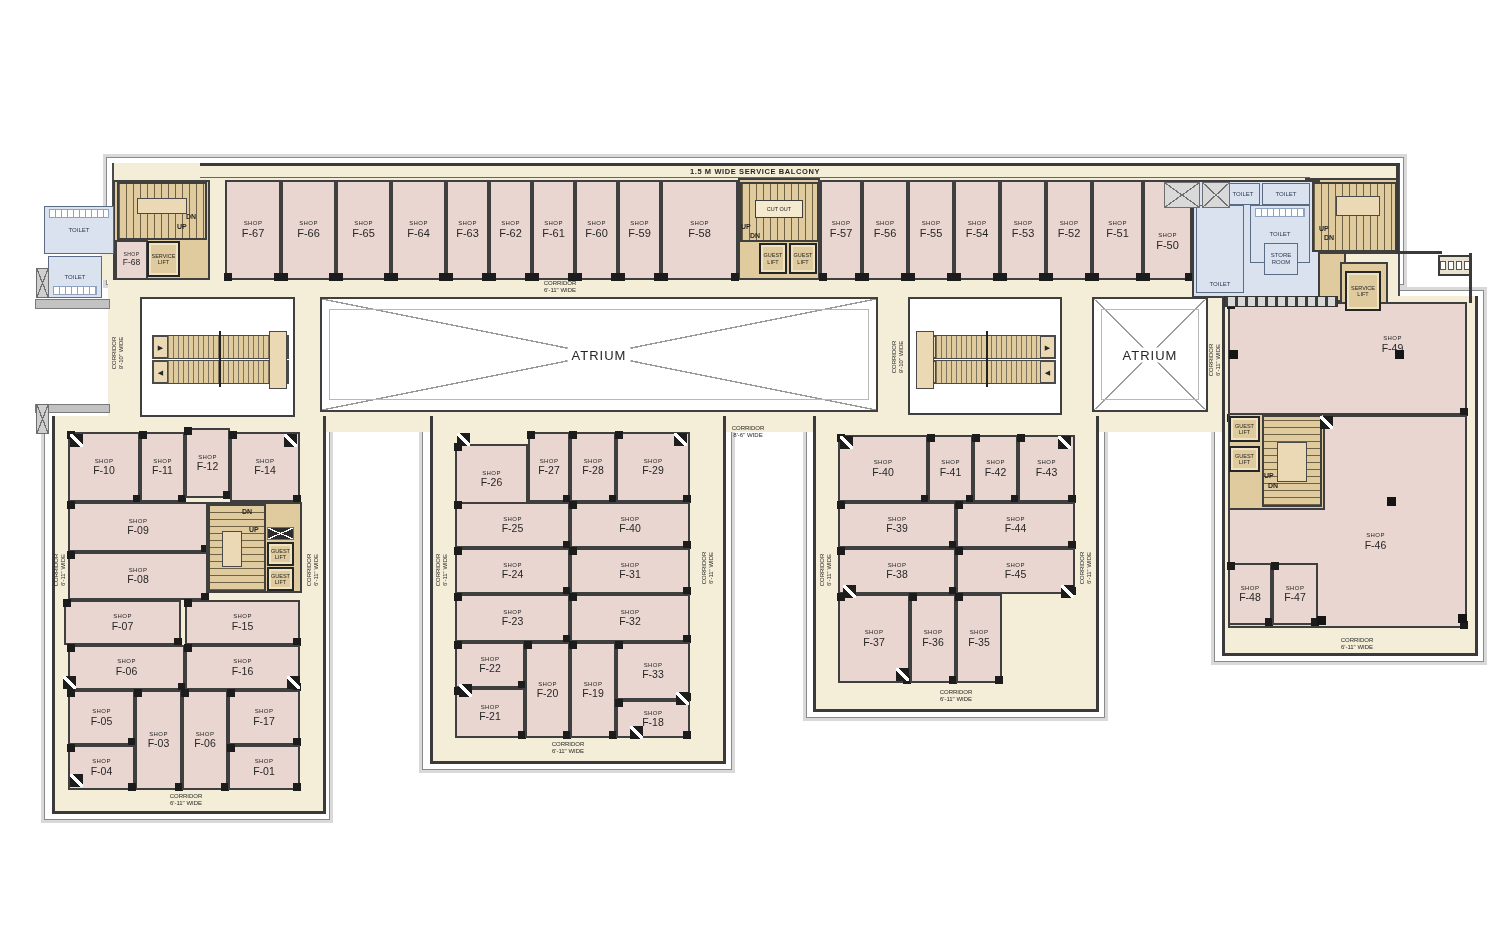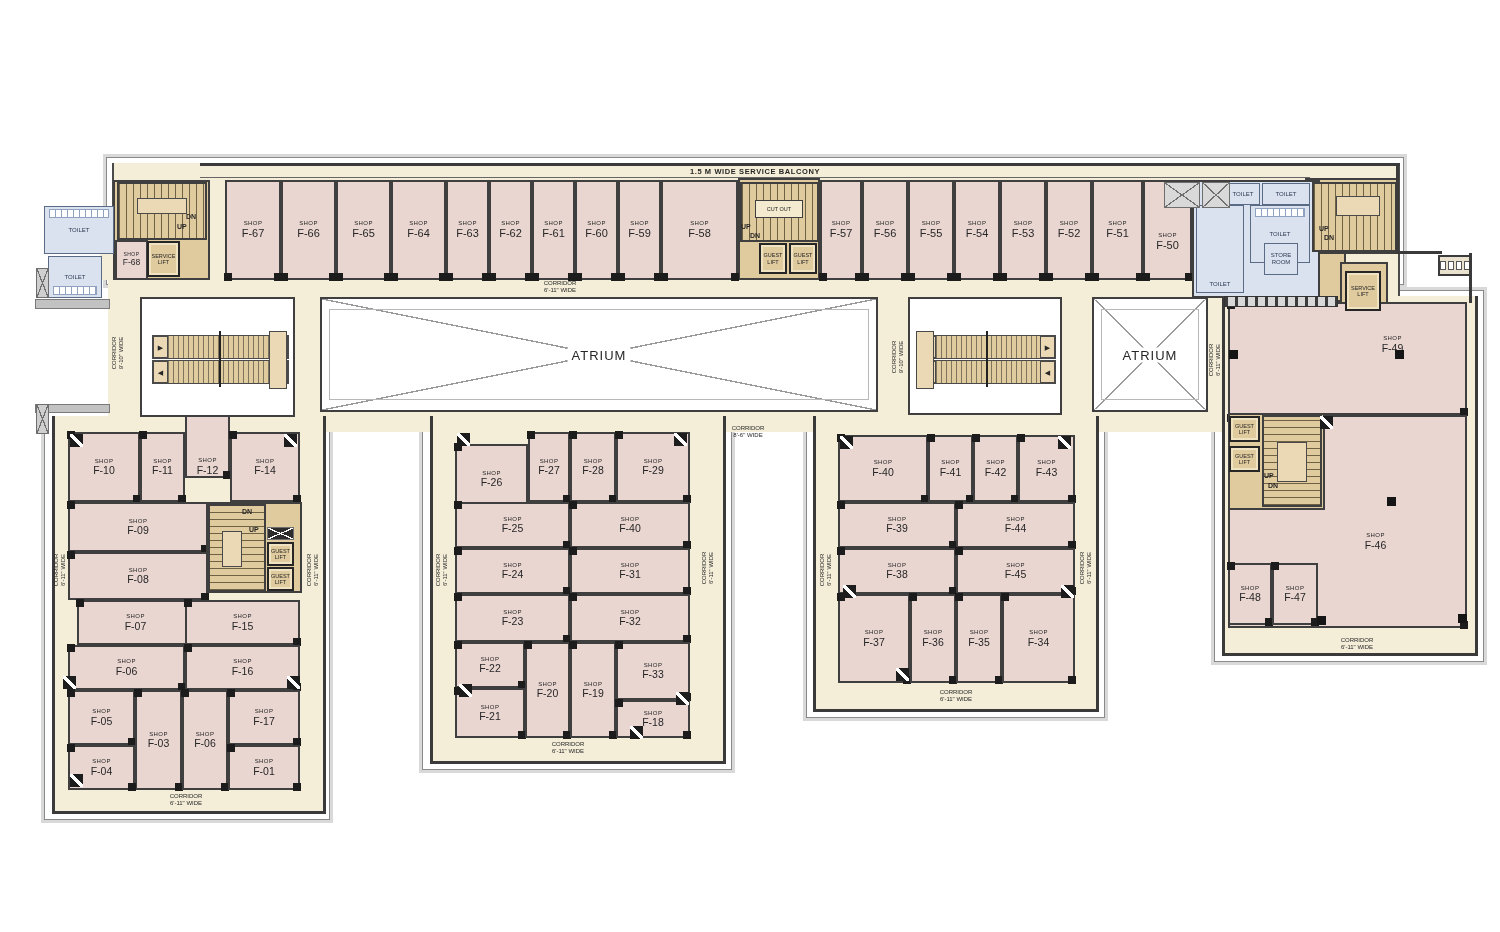--- a/index.html
+++ b/index.html
@@ -243,21 +243,21 @@
         <div class="p">SHOP</div>
         <div class="id">F-10</div>
       </div>
     </div>
     <div class="abs shop blk" style="left: 140px; top: 432px; width: 45px; height: 70px;">
       <div class="lb">
         <div class="p">SHOP</div>
         <div class="id">F-11</div>
       </div>
     </div>
-    <div class="abs shop blk" style="left: 185px; top: 408px; width: 45px; height: 70px; align-items: flex-end;">
+    <div class="abs shop blk" style="left: 185px; top: 428px; width: 45px; height: 70px;">
       <div class="lb">
         <div class="p">SHOP</div>
         <div class="id">F-12</div>
       </div>
     </div>
     <div class="abs shop blk" style="left: 230px; top: 432px; width: 70px; height: 70px;">
       <div class="lb">
         <div class="p">SHOP</div>
         <div class="id">F-14</div>
       </div>
@@ -267,21 +267,21 @@
         <div class="p">SHOP</div>
         <div class="id">F-09</div>
       </div>
     </div>
     <div class="abs shop blk" style="left: 68px; top: 552px; width: 140px; height: 48px;">
       <div class="lb">
         <div class="p">SHOP</div>
         <div class="id">F-08</div>
       </div>
     </div>
-    <div class="abs shop blk" style="left: 77px; top: 600px; width: 117px; height: 45px;">
+    <div class="abs shop blk" style="left: 64px; top: 600px; width: 117px; height: 45px;">
       <div class="lb">
         <div class="p">SHOP</div>
         <div class="id">F-07</div>
       </div>
     </div>
     <div class="abs shop blk" style="left: 185px; top: 600px; width: 115px; height: 45px;">
       <div class="lb">
         <div class="p">SHOP</div>
         <div class="id">F-15</div>
       </div>
@@ -487,26 +487,20 @@
     <div class="abs shop blk" style="left: 910px; top: 594px; width: 46px; height: 89px;">
       <div class="lb">
         <div class="p">SHOP</div>
         <div class="id">F-36</div>
       </div>
     </div>
     <div class="abs shop blk" style="left: 956px; top: 594px; width: 46px; height: 89px;">
       <div class="lb">
         <div class="p">SHOP</div>
         <div class="id">F-35</div>
-      </div>
-    </div>
-    <div class="abs shop blk" style="left: 1002px; top: 594px; width: 73px; height: 89px;">
-      <div class="lb">
-        <div class="p">SHOP</div>
-        <div class="id">F-34</div>
       </div>
     </div>
     <div class="abs tan" style="left: 113px; top: 180px; width: 97px; height: 100px; z-index: 1;"></div>
     <div class="abs tan" style="left: 738px; top: 178px; width: 82px; height: 102px; z-index: 1;"></div>
     <div class="abs tan" style="left: 1305px; top: 178px; width: 93px; height: 76px; z-index: 1;"></div>
     <div class="abs tan" style="left: 1310px; top: 252px; width: 36px; height: 50px; z-index: 1;"></div>
     <div class="abs tan" style="left: 1340px; top: 262px; width: 48px; height: 50px; z-index: 1;"></div>
     <div class="abs tan" style="left: 206px; top: 502px; width: 96px; height: 91px; z-index: 3;"></div>
     <div class="abs tan" style="left: 1228px; top: 413px; width: 97px; height: 97px; z-index: 3;"></div>
     <div class="abs atrium" style="left: 320px; top: 297px; width: 558px; height: 115px;">

